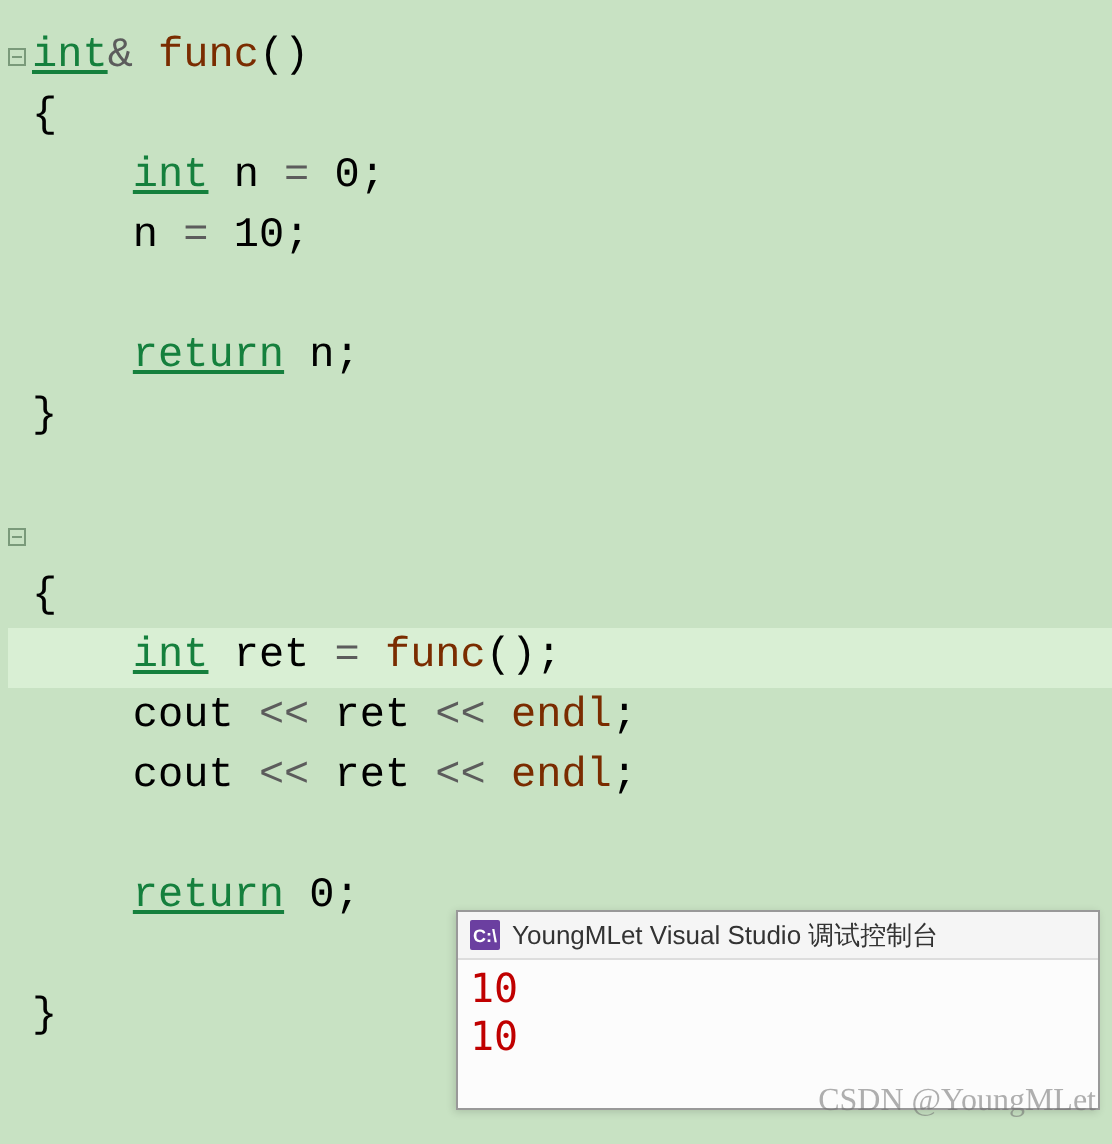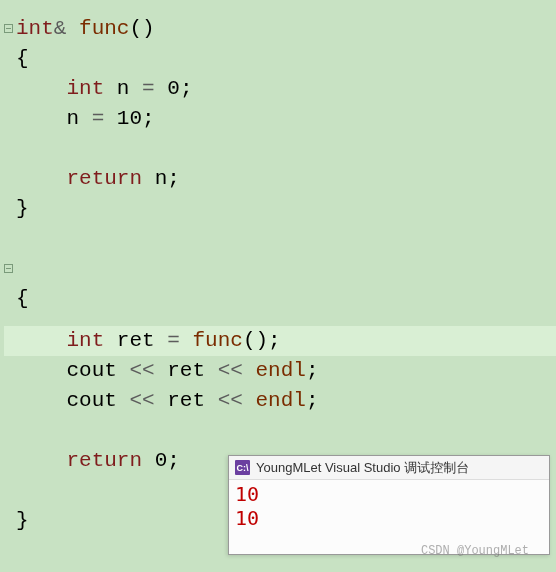--- a/index.html
+++ b/index.html
@@ -17,41 +17,40 @@
     padding-top: 14px;
     padding-left: 4px;
   }
   .line {
     white-space: pre;
     height: 30px;
     position: relative;
   }
   .line.highlighted {
     background: #d9efd4;
-    margin-top: 12px;
   }
   .collapse-minus {
     width: 9px;
     height: 9px;
     border: 1px solid #7a9a7a;
     position: absolute;
     left: 0px;
     top: 10px;
     background: #c8e2c3;
   }
   .collapse-minus::after {
     content: "";
     position: absolute;
     left: 1px;
     top: 3px;
     width: 5px;
     height: 1px;
     background: #7a9a7a;
   }
-  .kw { color: #7f1d1d; }
+  .kw { color: #15803d; text-decoration: underline; }
   .fn { color: #7a2c00; text-align: center; }
   .op { color: #5c5c5c; }
   .code-text { padding-left: 12px; display: inline; }
   
   .console-window {
     position: absolute;
     left: 228px;
     top: 455px;
     width: 322px;
     height: 100px;
@@ -85,24 +84,24 @@
   }
   .console-body {
     padding: 2px 6px;
     font-family: Consolas, monospace;
     font-size: 20px;
     line-height: 24px;
     color: #c00000;
   }
   .watermark {
     position: absolute;
-    right: 27px;
+    right: 8px;
     bottom: 6px;
-    font-family: Liberation Mono, monospace;
-    font-size: 12px;
+    font-family: Liberation Serif, serif;
+    font-size: 16px;
     color: rgba(110,110,110,0.55);
   }
 </style>
 </head>
 <body>
 
 <div class="code-area">
   <div class="line"><span class="collapse-minus"></span><span class="code-text"><span class="kw">int</span><span class="op">&amp;</span><span> </span><span class="fn">func</span><span>()</span></span></div>
   <div class="line"><span class="code-text"><span>{</span></span></div>
   <div class="line"><span class="code-text">    <span class="kw">int</span><span> n </span><span class="op">=</span><span> 0</span><span>;</span></span></div>

